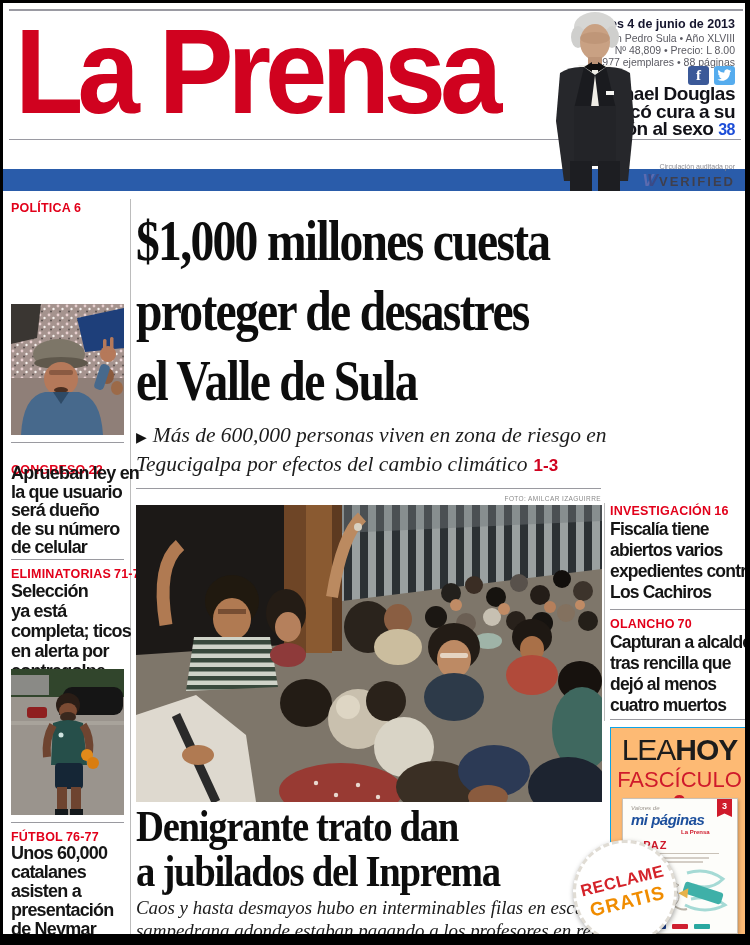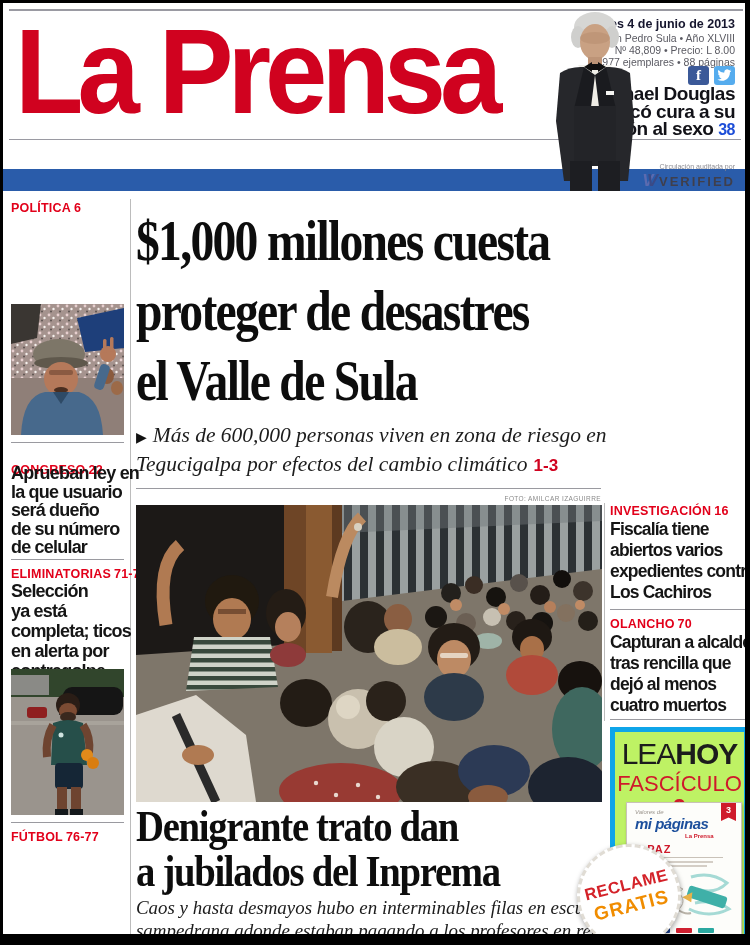--- a/index.html
+++ b/index.html
@@ -77,21 +77,21 @@
   .second-hl{position:absolute;left:133px;top:801px;width:470px;
     font-family:"Liberation Serif",serif;font-weight:bold;color:#0d0d0d;
     font-size:44px;line-height:45px;letter-spacing:-1.5px;white-space:pre;
     transform:scaleX(0.88);transform-origin:left top;}
   .deck2{position:absolute;left:133px;top:893px;width:480px;
     font-family:"Liberation Serif",serif;font-style:italic;font-size:19.5px;
     line-height:23px;color:#1c1c1c;transform:scaleX(0.97);transform-origin:left top;}
   .deck2 .txt{white-space:pre;}
   
   .promo{position:absolute;left:607px;top:724px;width:139px;height:213px;
-    background:#bef264;border:5px solid #0ea5e9;box-sizing:border-box;z-index:20;}
+    background:#fdba74;border:1px solid #0ea5e9;box-sizing:border-box;z-index:20;}
   .leahoy{position:absolute;left:0;right:0;top:6px;text-align:center;font-size:30px;
     color:#1c1c1c;letter-spacing:-1px;line-height:32px;}
   .leahoy .bold{font-weight:bold;}
   .fasc{position:absolute;left:0;right:0;top:40px;text-align:center;font-size:22px;
     color:#cf1a2b;letter-spacing:0px;line-height:24px;}
   .fasc .bold{font-weight:bold;font-size:23px;}
   .booklet{position:absolute;left:11px;top:70px;width:116px;height:136px;background:#fdfdfa;
     border:1px solid #c9c2b8;box-shadow:1px 2px 3px rgba(0,0,0,.25);box-sizing:border-box;}
   .bk-corner{position:absolute;right:5px;top:0;width:15px;height:18px;background:#cf1a2b;
     color:#fff;font-size:9px;font-weight:bold;text-align:center;line-height:14px;
@@ -246,20 +246,25 @@
       <rect x="44" y="94" width="28" height="26" rx="4" fill="#152636"></rect>
       <rect x="46" y="118" width="10" height="24" fill="#6e4430"></rect>
       <rect x="60" y="118" width="10" height="24" fill="#6e4430"></rect>
       <rect x="44" y="140" width="13" height="6" fill="#14191c"></rect>
       <rect x="59" y="140" width="13" height="6" fill="#14191c"></rect>
     </svg>
   </div>
   <div class="rule-h lhr3"></div>
 
   <div class="kicker ls4-k"><span>FÚTBOL</span><span class="pg">76-77</span></div>
+  <div class="headline-sm ls4-h">Unos 60,000
+catalanes
+asisten a
+presentación
+de Neymar</div>
 
   <div class="main-hl">$1,000 millones cuesta
 proteger de desastres
 el Valle de Sula</div>
   <div class="deck1"><span class="deck-arrow">▶</span><span class="txt">Más de 600,000 personas viven en zona de riesgo en
 Tegucigalpa por efectos del cambio climático</span><span class="deck-pg">1-3</span></div>
   <div class="rule-h center-rule"></div>
   <div class="photo-credit">FOTO: AMILCAR IZAGUIRRE</div>
 
   <div class="ph-main">

